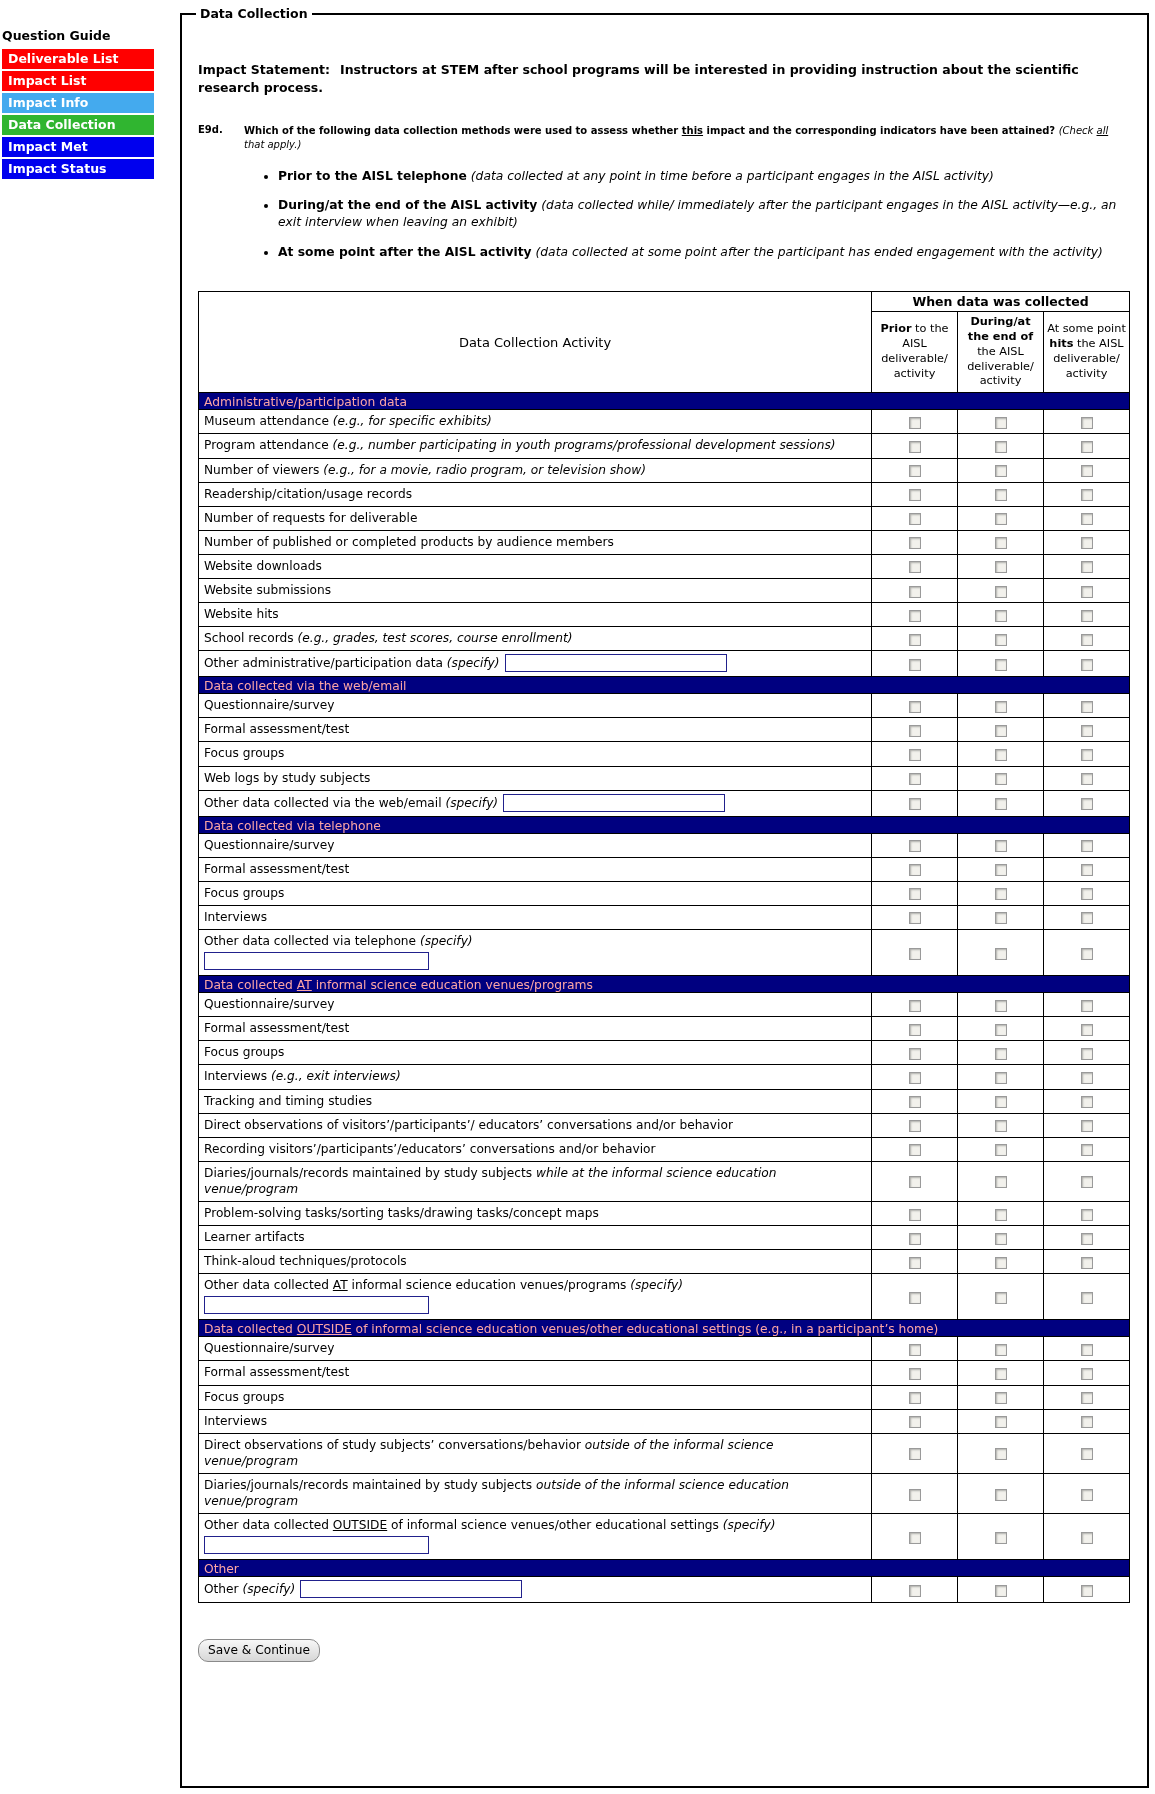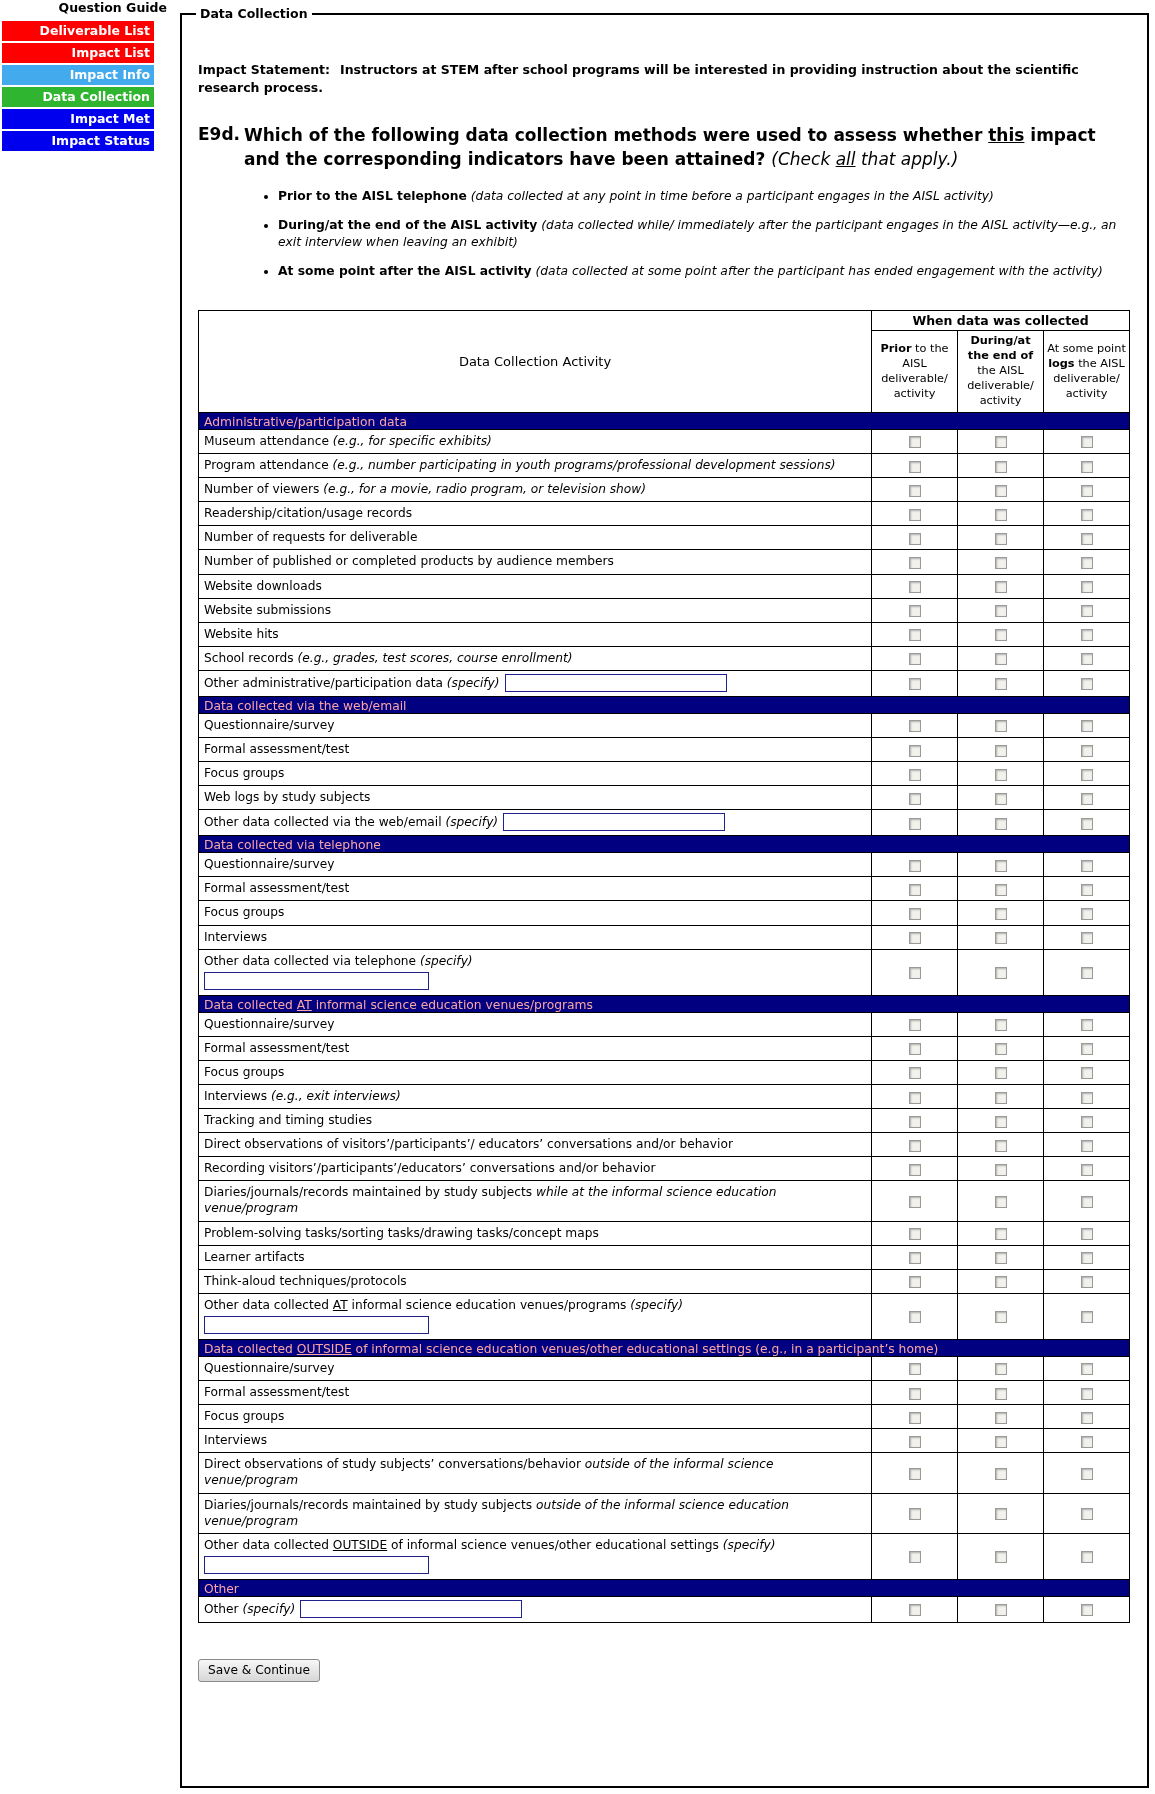--- a/index.html
+++ b/index.html
@@ -1,31 +1,31 @@
 <!DOCTYPE html>
 <html style="--navy: #000080;"><head>
 <meta charset="utf-8">
 <style>
   * { box-sizing: border-box; }
   html,body { margin:0; padding:0; background:#fff; }
   body { width:1155px; height:1794px; position:relative; font-family:"DejaVu Sans", sans-serif; color:#000; }
 
   
-  .sidebar { position:absolute; left:2px; top:0; width:165px;text-align:right; }
+  .sidebar { position:absolute; left:2px; top:28px; width:165px; }
   .qg-title { font-weight:bold; font-size:12.5px; margin:0 0 6px 0; }
   .qg-item { width:152px; color:#fff; font-weight:bold; font-size:12.5px; padding:2px 4px 3px 6px; margin-bottom:2px; cursor:pointer; }
 
   
   fieldset.main { position:absolute; left:180px; top:6px; width:969px; height:1782px; border:2px solid #000; background:#fff; padding:0 14px; margin:0; }
   fieldset.main legend { font-weight:bold; font-size:12.5px; padding:0 4px; margin-left:0px; }
 
   .impact { margin:40px 2px 0 2px; font-weight:bold; font-size:12.5px; line-height:1.4; }
   .impact .lbl-gap { margin-right:10px; }
 
-  .question { display:flex; margin:28px 2px 6px 2px; font-size:17px; }
+  .question { display:flex; margin:28px 2px 6px 2px; font-size:10px; }
   .qnum { font-weight:bold; width:46px; flex:none; }
   .qtext { font-weight:bold; line-height:1.4; }
   .qtext .i { font-weight:normal; }
 
   .intro { margin:22px 0 0 46px; font-size:12.3px; }
 
   ul.bullets { margin:16px 0 0 66px; padding-left:16px; font-size:12.3px; }
   ul.bullets li { margin-bottom:12px; line-height:1.4; }
 
   .b { font-weight:bold; }
@@ -40,21 +40,21 @@
 
   tr.sec td { background:var(--navy,#000080); color:#fca5a5; font-weight:normal; font-size:12.3px; padding:2px 5px 0; }
   td.lbl { font-size:12.2px; padding:3px 5px 4px; line-height:1.32; vertical-align:middle; }
   td.cb { text-align:center; vertical-align:middle; padding:2px; }
 
   .checkbox { display:inline-block; width:12px; height:12px; background:#f2f1ec; border:1px solid #9a9a9a; box-shadow:inset 1px 1px 2px rgba(0,0,0,0.28); vertical-align:middle; cursor:default; }
 
   input.spec { height:18px; width:222px; border:1px solid #21218c; font-size:12px; font-family:inherit; padding:0 2px; vertical-align:middle; margin-left:5px; }
   .below-input input.spec { display:block; margin:3px 0 1px 0; width:225px; }
 
-  button.save { margin:36px 0 0 2px; font-size:12.2px; font-family:inherit; padding:3px 9px 4px; background:linear-gradient(#f7f7f7,#d7d7d7); border:1px solid #8a8a8a; border-radius:3px; color:#000; cursor:pointer; }
+  button.save { margin:36px 0 0 2px; font-size:12.2px; font-family:inherit; padding:3px 9px 4px; background:linear-gradient(#f7f7f7,#d7d7d7); border:1px solid #8a8a8a; border-radius:10px; color:#000; cursor:pointer; }
 </style>
 </head>
 <body>
 
 <div class="sidebar">
   <div class="qg-title">Question Guide</div>
   <nav id="sidebar-nav">
       <div class="qg-item" style="background: rgb(255, 0, 0);">Deliverable List</div>
       <div class="qg-item" style="background: rgb(255, 0, 0);">Impact List</div>
       <div class="qg-item" style="background: rgb(68, 170, 238);">Impact Info</div>
@@ -89,21 +89,21 @@
         <col style="width:86px">
       </colgroup>
     <thead>
       <tr>
         <td class="act-h" rowspan="2">Data Collection Activity</td>
         <th class="when-h" colspan="3">When data was collected</th>
       </tr>
       <tr>
         <th class="sub-h"><span></span><span class="b">Prior</span><span> to the AISL deliverable/ activity</span></th>
         <th class="sub-h"><span></span><span class="b">During/at the end of</span><span> the AISL deliverable/ activity</span></th>
-        <th class="sub-h"><span>At some point </span><span class="b">logs</span><span> the AISL deliverable/ activity</span></th>
+        <th class="sub-h"><span>At some point </span><span class="b">hits</span><span> the AISL deliverable/ activity</span></th>
       </tr>
     </thead>
     <tbody id="tbody">
         <tr class="sec">
           <td colspan="4"><span>Administrative/participation data</span></td>
         </tr>
         <tr>
           <td class="lbl"><span>Museum attendance </span><span class="i">(e.g., for specific exhibits)</span></td>
           <td class="cb"><span class="checkbox"></span></td>
           <td class="cb"><span class="checkbox"></span></td>

